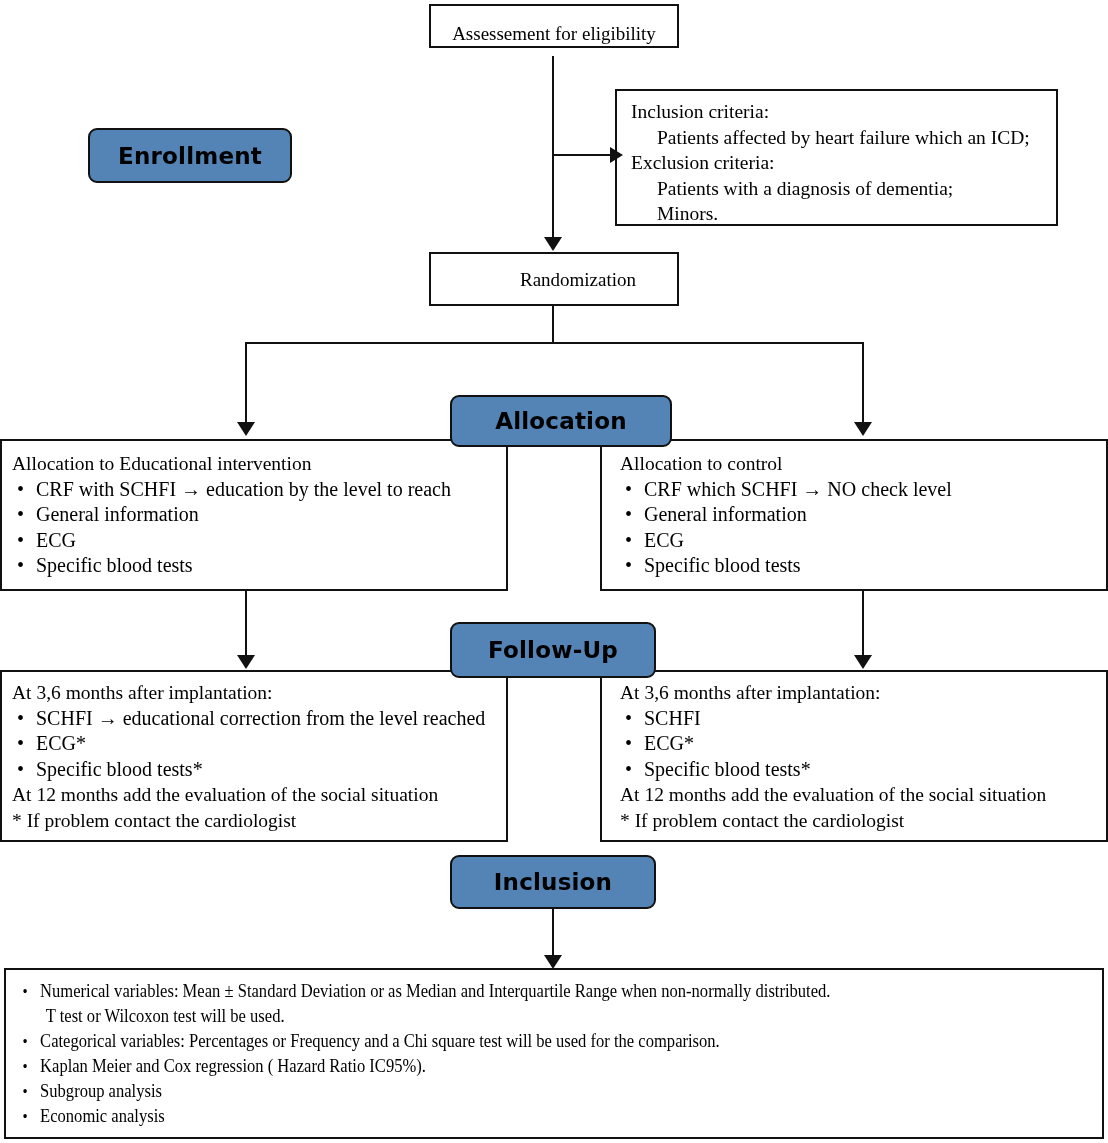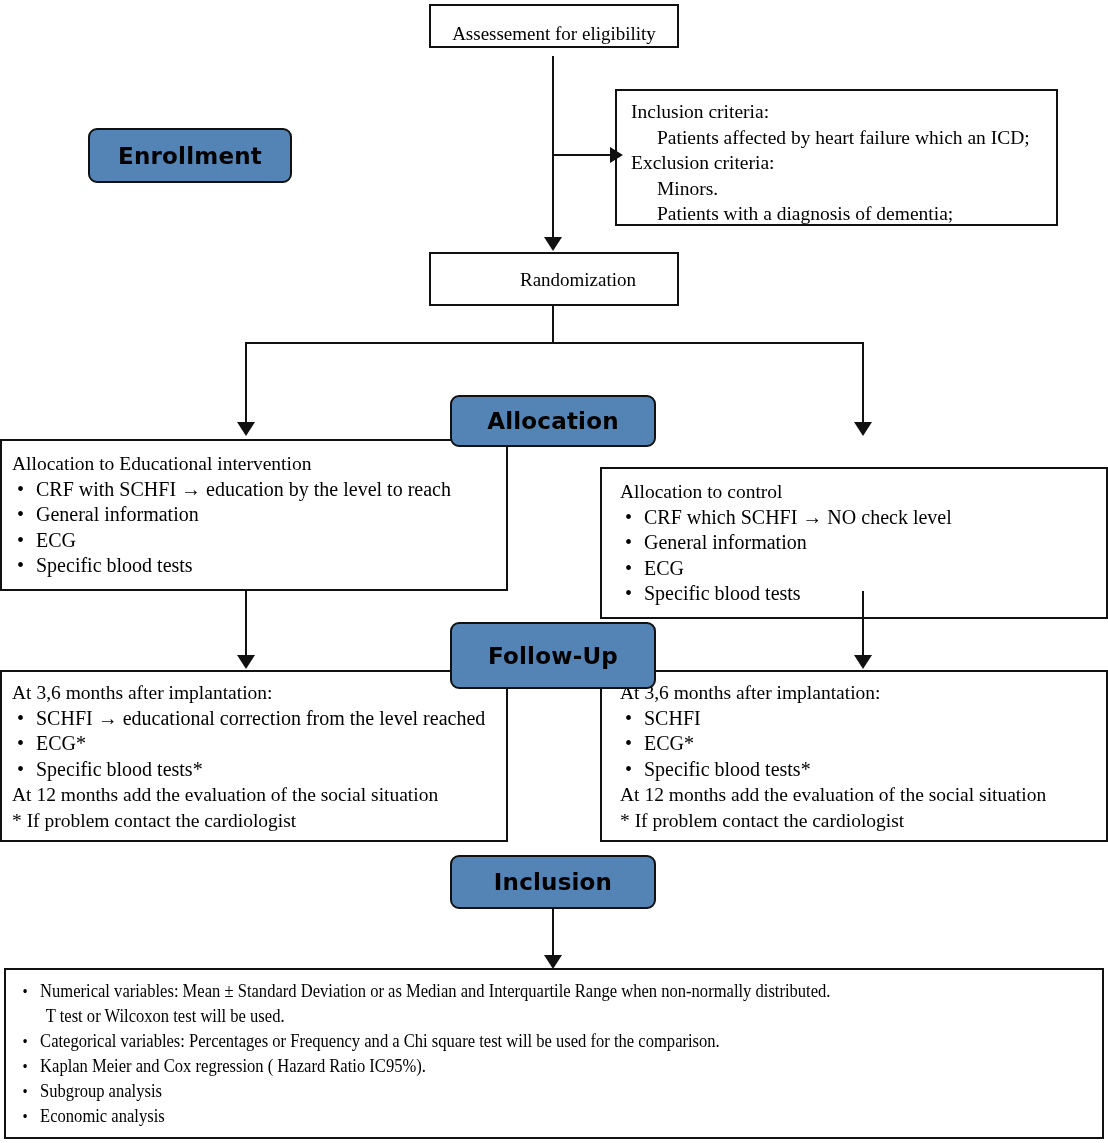--- a/index.html
+++ b/index.html
@@ -125,66 +125,66 @@
 
   <div class="badge" style="left:88px;top:128px;width:204px;height:55px;">
     <span>Enrollment</span>
   </div>
 
   <div class="box" style="left:615px;top:89px;width:443px;height:137px;">
     <div class="blk" style="left:14px;top:8px;right:6px;">
       <div class="line">Inclusion criteria:</div>
       <div class="line ind">Patients affected by heart failure which an ICD;</div>
       <div class="line">Exclusion criteria:</div>
+      <div class="line ind">Patients with a diagnosis of dementia;</div>
       <div class="line ind">Minors.</div>
-      <div class="line ind">Patients with a diagnosis of dementia;</div>
     </div>
   </div>
 
   <div class="box centerbox" style="left:429px;top:252px;width:250px;height:54px;padding-left:48px;">
     <span class="txt">Randomization</span>
   </div>
 
   <div class="vline" style="left:552px;top:306px;height:36px;"></div>
   <div class="hline" style="left:245px;top:342px;width:619px;"></div>
   <div class="vline" style="left:245px;top:342px;height:82px;"></div>
   <div class="arrow-down" style="left:237px;top:422px;"></div>
   <div class="vline" style="left:862px;top:342px;height:82px;"></div>
   <div class="arrow-down" style="left:854px;top:422px;"></div>
 
-  <div class="badge" style="left:450px;top:395px;width:206px;height:52px;">
+  <div class="badge" style="left:450px;top:395px;width:222px;height:52px;">
     <span>Allocation</span>
   </div>
 
   <div class="box" style="left:0px;top:439px;width:508px;height:152px;padding-left:18px;">
     <div class="blk" style="left:10px;top:10px;right:6px;">
       <div class="line">Allocation to Educational intervention</div>
       <div class="bullet">CRF with SCHFI → education by the level to reach</div>
       <div class="bullet">General information</div>
       <div class="bullet">ECG</div>
       <div class="bullet">Specific blood tests</div>
     </div>
   </div>
 
-  <div class="box" style="left:600px;top:439px;width:508px;height:152px;margin-top:28px;">
+  <div class="box" style="left:600px;top:439px;width:508px;height:152px;">
     <div class="blk" style="left:18px;top:10px;right:6px;">
       <div class="line">Allocation to control</div>
       <div class="bullet">CRF which SCHFI → NO check level</div>
       <div class="bullet">General information</div>
       <div class="bullet">ECG</div>
       <div class="bullet">Specific blood tests</div>
     </div>
   </div>
 
   <div class="vline" style="left:245px;top:591px;height:66px;"></div>
   <div class="arrow-down" style="left:237px;top:655px;"></div>
   <div class="vline" style="left:862px;top:591px;height:66px;"></div>
   <div class="arrow-down" style="left:854px;top:655px;"></div>
 
-  <div class="badge" style="left:450px;top:622px;width:206px;height:67px;">
+  <div class="badge" style="left:450px;top:622px;width:206px;height:56px;">
     <span>Follow-Up</span>
   </div>
 
   <div class="box" style="left:0px;top:670px;width:508px;height:172px;">
     <div class="blk" style="left:10px;top:8px;right:6px;">
       <div class="line">At 3,6 months after implantation:</div>
       <div class="bullet">SCHFI → educational correction from the level reached</div>
       <div class="bullet">ECG*</div>
       <div class="bullet">Specific blood tests*</div>
       <div class="line">At 12 months add the evaluation of the social situation</div>

